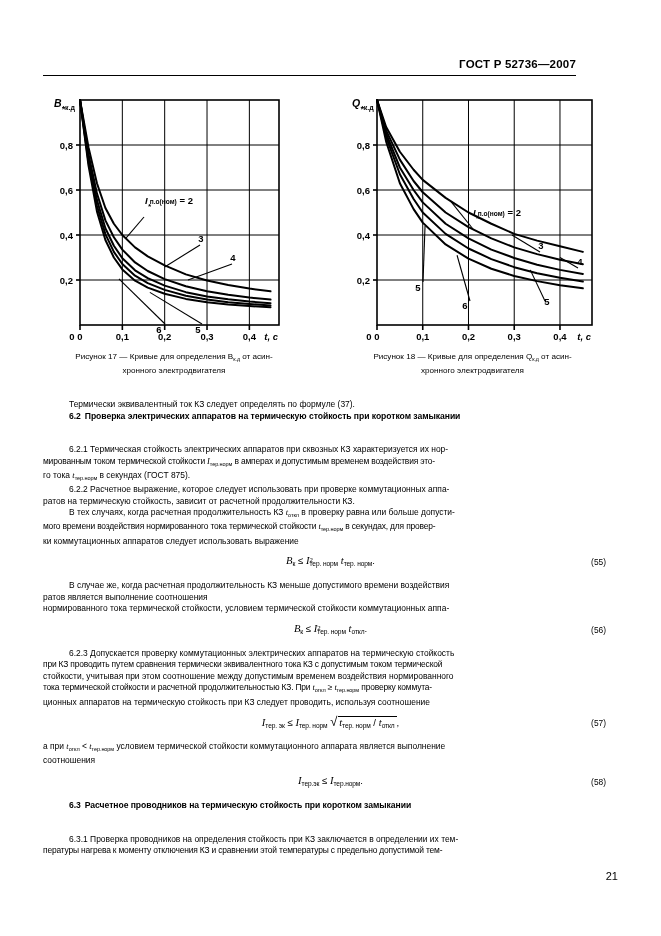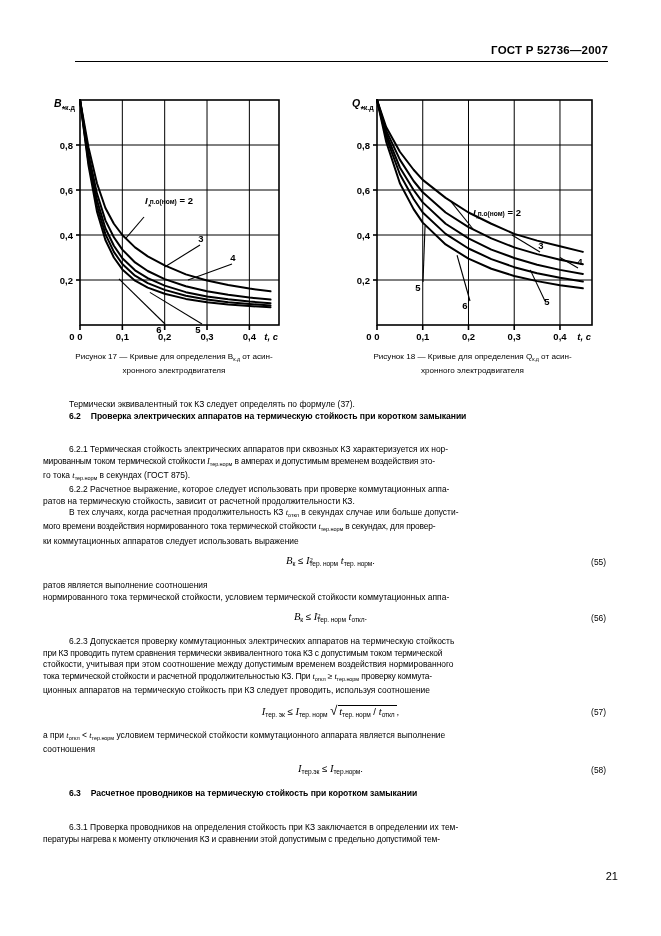--- a/index.html
+++ b/index.html
@@ -10,24 +10,23 @@
     background: #ffffff;
     font-family: "Liberation Sans", sans-serif;
     color: #000000;
     position: relative;
     overflow: hidden;
   }
 
   
   #page-header {
     position: absolute;
-    left: 0; top: 44px;
+    left: 0; top: 58px;
     width: 619px;
     height: 26px;
-    margin-left: 32px;
   }
   #page-header .hdr-text {
     position: absolute;
     right: 43px; top: 0;
     font-size: 11.5px;
     font-weight: bold;
     letter-spacing: 0.2px;
     white-space: nowrap;
   }
   #page-header .hdr-rule {
@@ -72,21 +71,21 @@
   .para      { margin: 0 0 0 0; text-indent: 0; }
   .para.ind  { text-indent: 26px; }
   .para.gap  { margin-top: 22px; }
   .heading {
     font-weight: bold;
     font-size: 8.6px;
     text-indent: 26px;
     margin: 0;
     letter-spacing: -0.05px;
   }
-  .heading .num { margin-right: 10px; }
+  .heading .num { margin-right: 4px; }
 
   .tight { letter-spacing: -0.18px; }
 
   
   i, .it { font-style: italic; font-family: "Liberation Serif", serif; }
   .sub   { font-size: 0.66em; vertical-align: -0.3em; font-style: normal;
            font-family: "Liberation Sans", sans-serif; letter-spacing: -0.1px; }
 
   
   .formula-row {
@@ -295,36 +294,39 @@
   </p>
 
   <p class="para ind">
     <span>6.2.2  Расчетное выражение, которое следует использовать при проверке коммутационных аппа-</span>
   </p>
   <p class="para">
     <span>ратов на термическую стойкость, зависит от расчетной продолжительности КЗ.</span>
   </p>
 
   <p class="para ind">
-    <span>В тех случаях, когда расчетная продолжительность КЗ </span><i class="it">t</i><span class="sub">откл</span><span> в секундах случае или больше допусти-</span>
+    <span>В тех случаях, когда расчетная продолжительность КЗ </span><i class="it">t</i><span class="sub">откл</span><span> в проверку равна или больше допусти-</span>
   </p>
   <p class="para tight">
     <span>мого времени воздействия нормированного тока термической стойкости </span><i class="it">t</i><span class="sub">тер.норм</span><span> в секундах, для провер-</span>
   </p>
   <p class="para">
     <span>ки коммутационных аппаратов следует использовать выражение</span>
   </p>
 
   <div class="formula-row">
     <div class="formula">
       <span class="mvar">B</span><span class="msub">к</span><span> ≤ </span><span class="isq"><span class="mvar">I</span><span class="msup">2</span></span><span class="msub">тер. норм</span>&nbsp;<span class="mvar">t</span><span class="msub">тер. норм</span><span>.</span>
     </div>
     <div class="eqno">(55)</div>
   </div>
 
+  <p class="para ind">
+    <span>В случае же, когда расчетная продолжительность КЗ меньше допустимого времени воздействия</span>
+  </p>
   <p class="para">
     <span>ратов является выполнение соотношения</span>
   </p>
   <p class="para">
     <span>нормированного тока термической стойкости, условием термической стойкости коммутационных аппа-</span>
   </p>
 
   <div class="formula-row">
     <div class="formula">
       <span class="mvar">B</span><span class="msub">к</span><span> ≤ </span><span class="isq"><span class="mvar">I</span><span class="msup">2</span></span><span class="msub">тер. норм</span>&nbsp;<span class="mvar">t</span><span class="msub">откл</span><span>.</span>
@@ -370,18 +372,18 @@
   </div>
 
   <p class="heading gap2">
     <span class="num">6.3</span><span>Расчетное проводников на термическую стойкость при коротком замыкании</span>
   </p>
 
   <p class="para ind gap">
     <span>6.3.1  Проверка проводников на определения стойкость при КЗ заключается в определении их тем-</span>
   </p>
   <p class="para tight">
-    <span>пературы нагрева к моменту отключения КЗ и сравнении этой допустимым с предельно допустимой тем-</span>
+    <span>пературы нагрева к моменту отключения КЗ и сравнении этой температуры с предельно допустимой тем-</span>
   </p>
 
 </div>
 
 <div id="page-number">21</div>
 
 </body></html>

